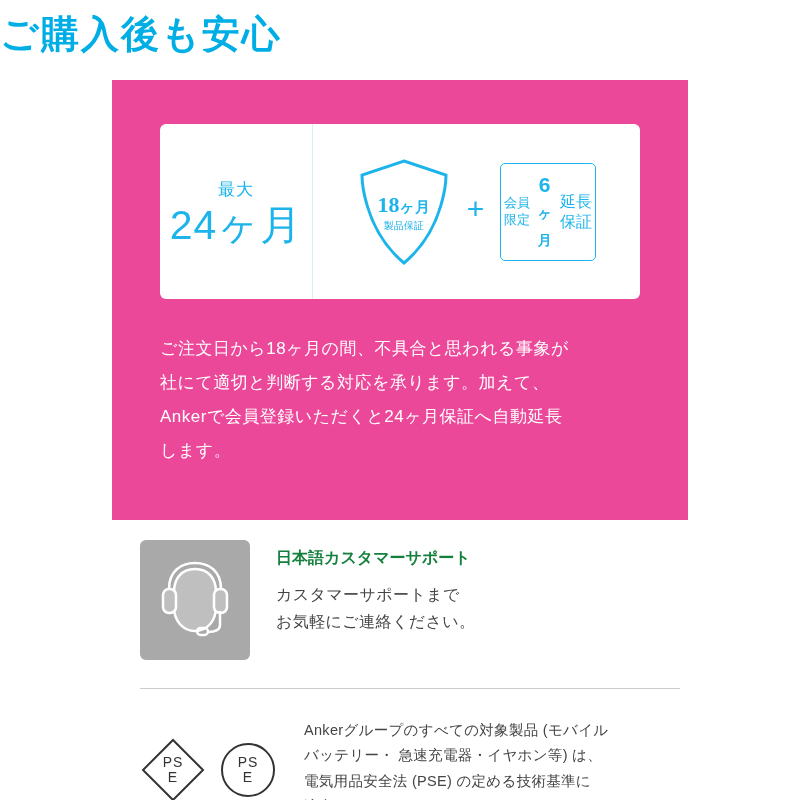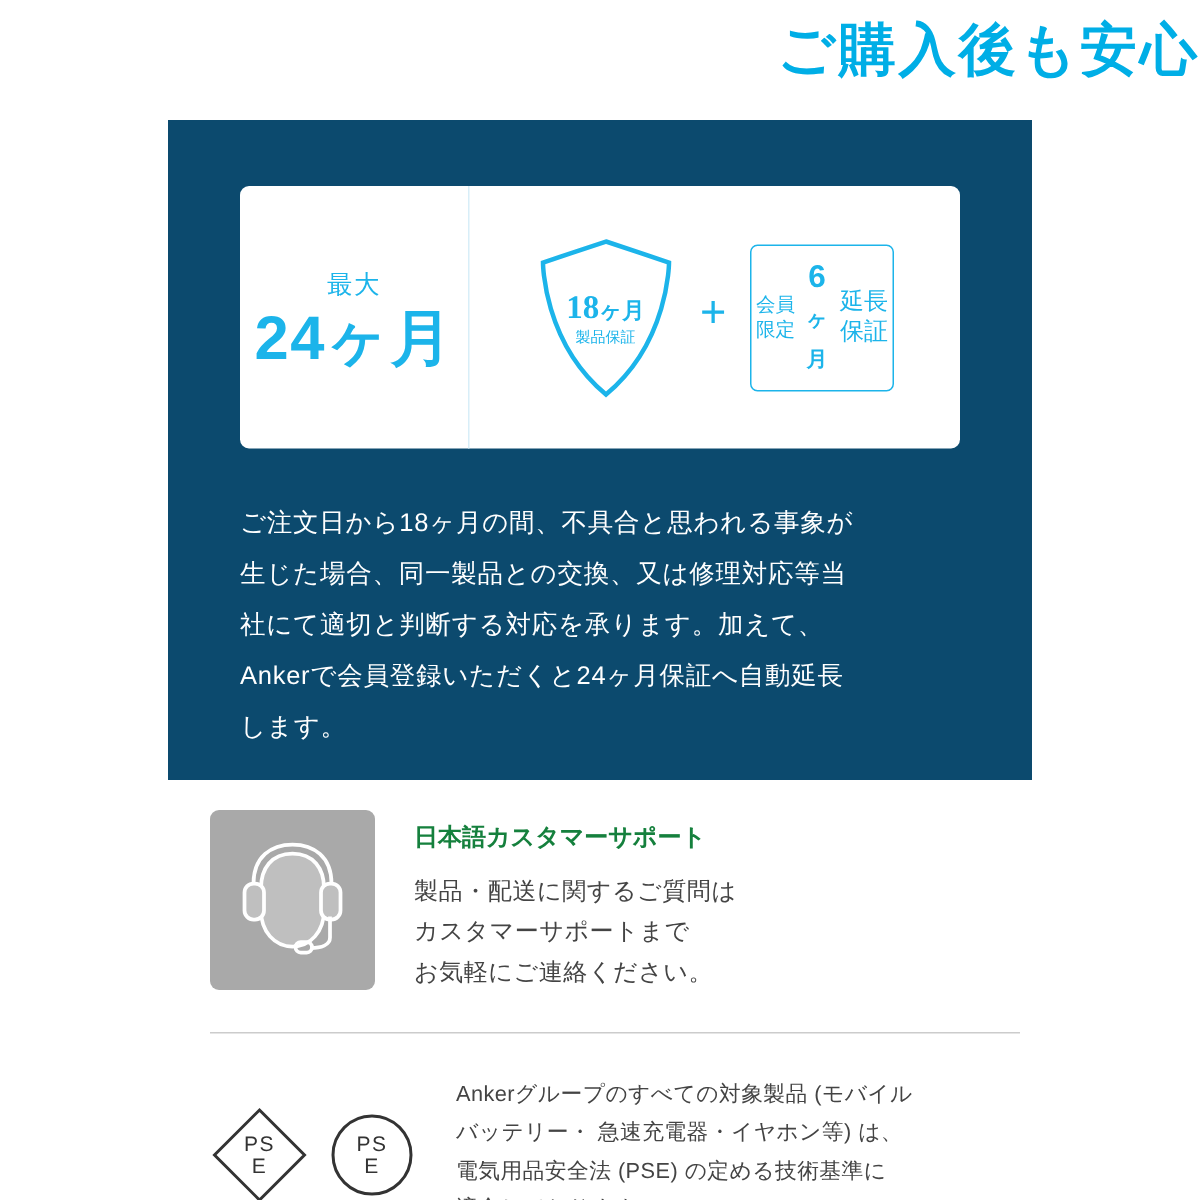--- a/index.html
+++ b/index.html
@@ -16,37 +16,37 @@
   }
   .page {
     position: relative;
     width: 800px;
     height: 800px;
     box-sizing: border-box;
   }
 
   
   .title {
-    text-align: right;
+    text-align: left;
     color: #00aee6;
     font-size: 38px;
     font-weight: bold;
     letter-spacing: 2px;
     padding-top: 12px;
     line-height: 1.2;
   }
 
   
   .blue-panel {
     position: absolute;
     left: 112px;
     top: 80px;
     width: 576px;
     height: 440px;
-    background: #0c4a6e;
+    background: #ec4899;
     box-sizing: border-box;
   }
   .white-card {
     position: absolute;
     left: 48px;
     top: 44px;
     width: 480px;
     height: 175px;
     background: #ffffff;
     border-radius: 6px;
@@ -63,21 +63,21 @@
     border-right: 1px solid #d8eef8;
     color: #1cb4ea;
   }
   .card-left .small {
     font-size: 17px;
     letter-spacing: 1px;
     margin-bottom: 4px;
   }
   .card-left .big {
     font-size: 41px;
-    font-weight: bold;
+    font-weight: normal;
     letter-spacing: 1px;
     line-height: 1;
   }
   .card-right {
     flex: 1;
     display: flex;
     align-items: center;
     justify-content: center;
     gap: 16px;
   }
@@ -274,42 +274,40 @@
             <span>6</span><span class="unit">ヶ月</span>
           </div>
           <div class="e3">延長保証</div>
         </div>
 
       </div>
     </div>
 
     <div class="blue-text">
       <div>ご注文日から18ヶ月の間、不具合と思われる事象が</div>
-      <div>生じた場合、同一製品との交換、又は修理対応等当</div>
       <div>社にて適切と判断する対応を承ります。加えて、</div>
       <div>Ankerで会員登録いただくと24ヶ月保証へ自動延長</div>
       <div>します。</div>
     </div>
 
   </div>
 
   <div class="support">
     <div class="support-icon">
       <svg width="76" height="82" viewBox="0 0 76 82" aria-hidden="true">
         <path d="M38 10 C24 10 17 20 17 33 L17 48 C17 62 26 72 38 72 C50 72 59 62 59 48 L59 33 C59 20 52 10 38 10 Z" fill="#bfbfbf" stroke="#ffffff" stroke-width="2.5"></path>
         <rect x="6" y="30" width="13" height="24" rx="6" fill="#bfbfbf" stroke="#ffffff" stroke-width="2.5"></rect>
         <rect x="57" y="30" width="13" height="24" rx="6" fill="#bfbfbf" stroke="#ffffff" stroke-width="2.5"></rect>
         <path d="M12 30 C12 12 24 4 38 4 C52 4 64 12 64 30" fill="none" stroke="#ffffff" stroke-width="2.5"></path>
         <path d="M63 52 L63 66 C63 71 57 73 50 73" fill="none" stroke="#ffffff" stroke-width="2.5"></path>
         <rect x="40" y="69" width="11" height="7" rx="3.5" fill="none" stroke="#ffffff" stroke-width="2.5"></rect>
       </svg>
     </div>
     <div class="support-body">
       <div class="support-title">日本語カスタマーサポート</div>
-      <div class="support-line">製品・配送に関するご質問は</div>
       <div class="support-line">カスタマーサポートまで</div>
       <div class="support-line">お気軽にご連絡ください。</div>
     </div>
   </div>
 
   <div class="divider"></div>
 
   <div class="pse">
     <div class="pse-marks">
 

